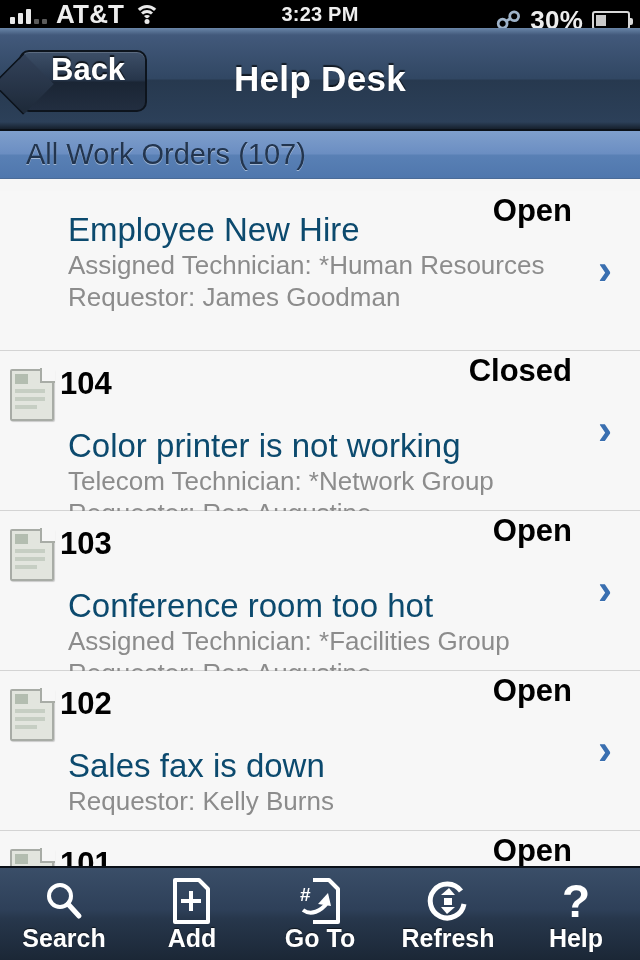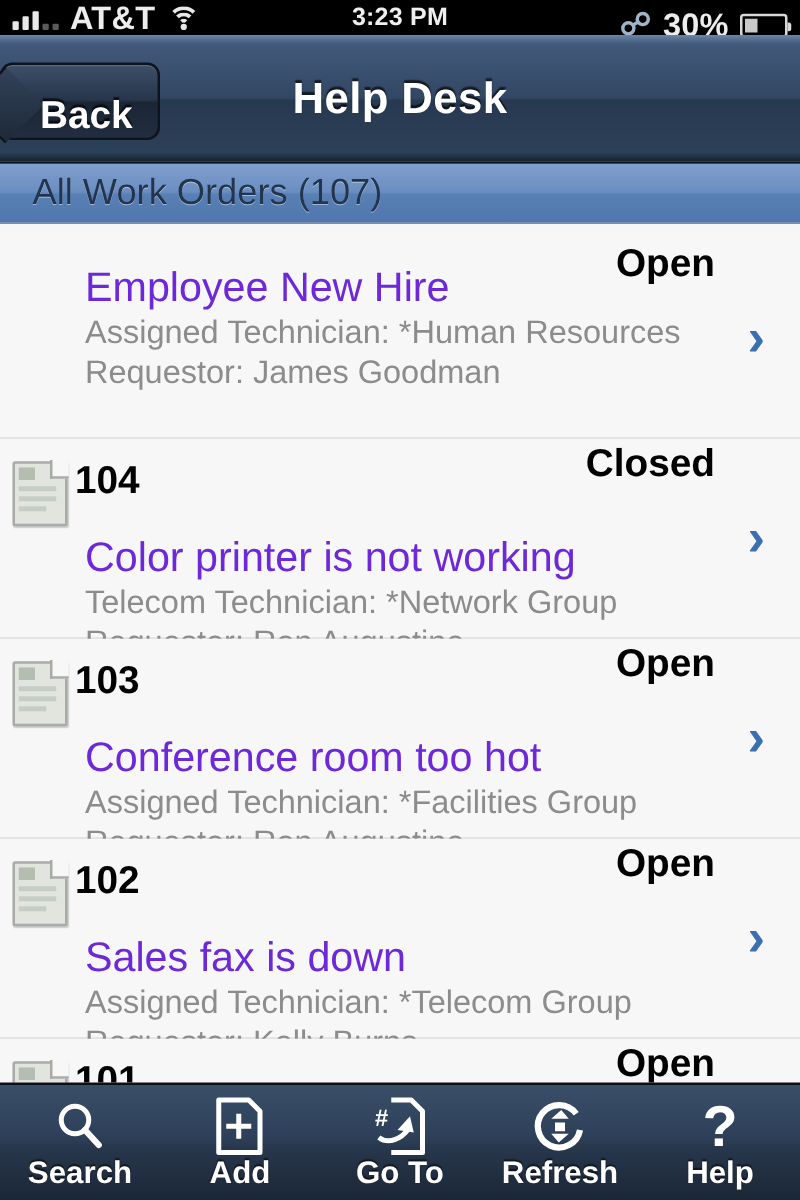--- a/index.html
+++ b/index.html
@@ -45,22 +45,22 @@
     background:linear-gradient(to bottom,#6a86a8 0%, #42597b 7%, #314763 50%, #27394f 52%, #2c4059 93%, #16202d 100%);
     border-bottom:2px solid #0b1119;
     display:flex; align-items:center; justify-content:center;
   }
   .nav-title {
     color:#fff; font-size:35px; font-weight:bold;
     text-shadow:0 -2px 1px rgba(0,0,0,0.65);
     letter-spacing:0.3px;
   }
   .back-btn {
-    position:absolute; left:0; top:22px; height:62px;
-    display:flex; align-items:flex-end; padding:0 20px 0 30px;
+    position:absolute; left:19px; top:22px; height:62px;
+    display:flex; align-items:flex-start; padding:0 20px 0 30px;
     background:linear-gradient(to bottom,#3d4f68 0%, #27364b 48%, #1a2534 52%, #222e40 100%);
     border:2px solid #0d141d; border-radius:10px;
     color:#fff; font-size:31px; font-weight:bold;
     text-shadow:0 -2px 1px rgba(0,0,0,0.7);
     box-shadow:inset 0 1px 0 rgba(255,255,255,0.16);
   }
   .back-btn::before {
     content:""; position:absolute; left:-20px; top:10px;
     width:42px; height:42px; transform:rotate(45deg);
     background:linear-gradient(135deg,#33425a 0%, #1d2938 100%);
@@ -90,21 +90,21 @@
   .doc-icon .fold {
     position:absolute; right:-1px; top:-1px; width:15px; height:15px;
     background:#f7f7f7; border-left:2px solid #a8aca6; border-bottom:2px solid #a8aca6;
   }
   .doc-icon .l1 { position:absolute; left:5px; top:5px; width:13px; height:10px; background:#b3bdb0; }
   .doc-icon .l2 { position:absolute; left:5px; top:20px; width:30px; height:4px; background:#c6cec3; }
   .doc-icon .l3 { position:absolute; left:5px; top:28px; width:30px; height:4px; background:#c6cec3; }
   .doc-icon .l4 { position:absolute; left:5px; top:36px; width:22px; height:4px; background:#c6cec3; }
   .row-id { font-size:31px; font-weight:bold; color:#000; line-height:34px; padding-top:2px; }
   .row-status { position:absolute; right:68px; top:2px; font-size:31px; font-weight:bold; color:#000; }
-  .row-title { font-size:33px; color:#6d28d9; padding-left:68px; margin-top:6px; line-height:38px; }
+  .row-title { font-size:33px; color:#0c4a6e; padding-left:68px; margin-top:6px; line-height:38px; }
   .row-sub { font-size:26px; color:#8c8c8c; padding-left:68px; line-height:32px; }
   .chevron {
     position:absolute; right:22px; top:50%; margin-top:-18px;
     width:20px; height:36px; color:#3a6fb0; font-size:42px; font-weight:bold;
     line-height:34px; text-shadow:0 1px 1px rgba(255,255,255,0.8);
   }
   .row.clipped { height:60px; overflow:hidden; }
 
   
   .toolbar {
@@ -216,21 +216,20 @@
             <span class="l1"></span>
             <span class="l2"></span>
             <span class="l3"></span>
             <span class="l4"></span>
             <span class="fold"></span>
         </span>
         <span class="row-id">102</span>
       </div>
       <div class="row-status">Open</div>
       <div class="row-title">Sales fax is down</div>
-      <div class="row-sub">Assigned Technician: *Telecom Group</div>
       <div class="row-sub">Requestor: Kelly Burns</div>
       <div class="chevron">›</div>
     </div>
 
     <div class="row clipped">
       <div class="row-top">
         <span class="doc-icon">
           <span class="page"></span>
             <span class="l1"></span>
             <span class="fold"></span>

